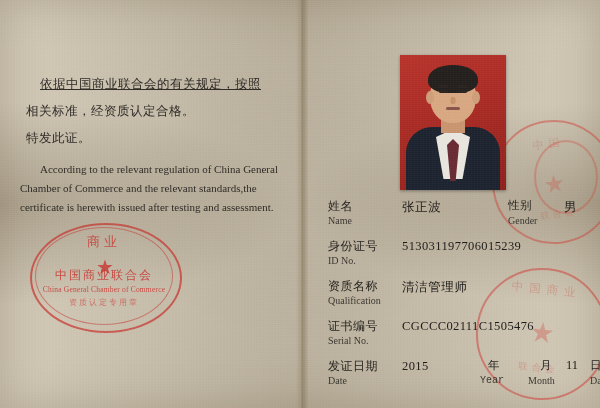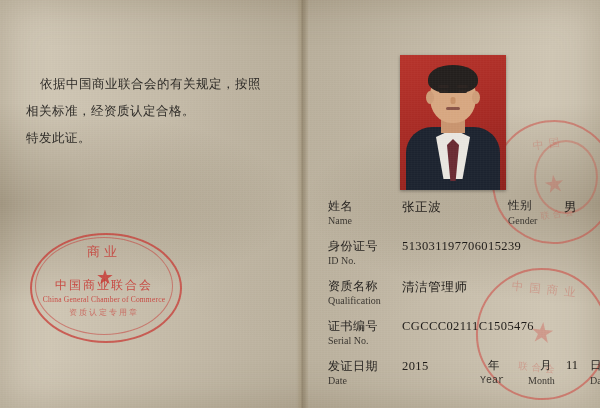--- a/index.html
+++ b/index.html
@@ -36,31 +36,31 @@
   }
 
   
   .left{position:absolute;left:0;top:0;width:296px;height:408px;}
   .cn-text{
     position:absolute;left:26px;top:70px;width:246px;
     font-family:"DejaVu Sans", sans-serif;
     font-size:12.5px;color:#2d2a26;line-height:27px;letter-spacing:.5px;
   }
   .cn-text div{text-indent:0;}
-  .cn-line1{margin-left:14px;}
+  .cn-line1{margin-left:14px;text-decoration:underline;}
   .en-text{
     position:absolute;left:20px;top:160px;width:262px;
     font-family:"Liberation Serif", serif;
     font-size:11px;color:#2e2b27;line-height:19px;
   }
   .en-text .ind{display:block;text-indent:20px;}
 
   
   .seal{
-    position:absolute;left:105px;top:287px;width:150px;height:108px;
+    position:absolute;left:105px;top:277px;width:150px;height:108px;
     transform:translate(-50%,-50%);
   }
   .seal-circle{
     position:absolute;left:0;top:0;width:148px;height:106px;
     border:2.5px solid #c8342f;border-radius:50%;
     opacity:.72;
   }
   .seal-inner{
     position:absolute;left:5px;top:4px;width:136px;height:96px;
     border:1px solid #c8342f;border-radius:50%;opacity:.5;
@@ -224,20 +224,25 @@
 <div class="page">
 
   <div class="left">
 
     <div class="cn-text">
       <div class="cn-line1">依据中国商业联合会的有关规定，按照</div>
       <div>相关标准，经资质认定合格。</div>
       <div>特发此证。</div>
     </div>
 
+    <div class="en-text">
+      <span class="ind">According to the relevant regulation of China General</span>
+      <span>Chamber of Commerce and the relevant  standards,the certificate</span>
+      <span>is herewith issued after testing and assessment.</span>
+    </div>
 
     <div class="seal">
       <div class="seal-circle"></div>
       <div class="seal-inner"></div>
       <div class="seal-top">商业</div>
       <div class="seal-star">★</div>
       <div class="seal-mid">中国商业联合会</div>
       <div class="seal-bottom">China General Chamber of Commerce</div>
       <div class="seal-arc">资质认定专用章</div>
     </div>

